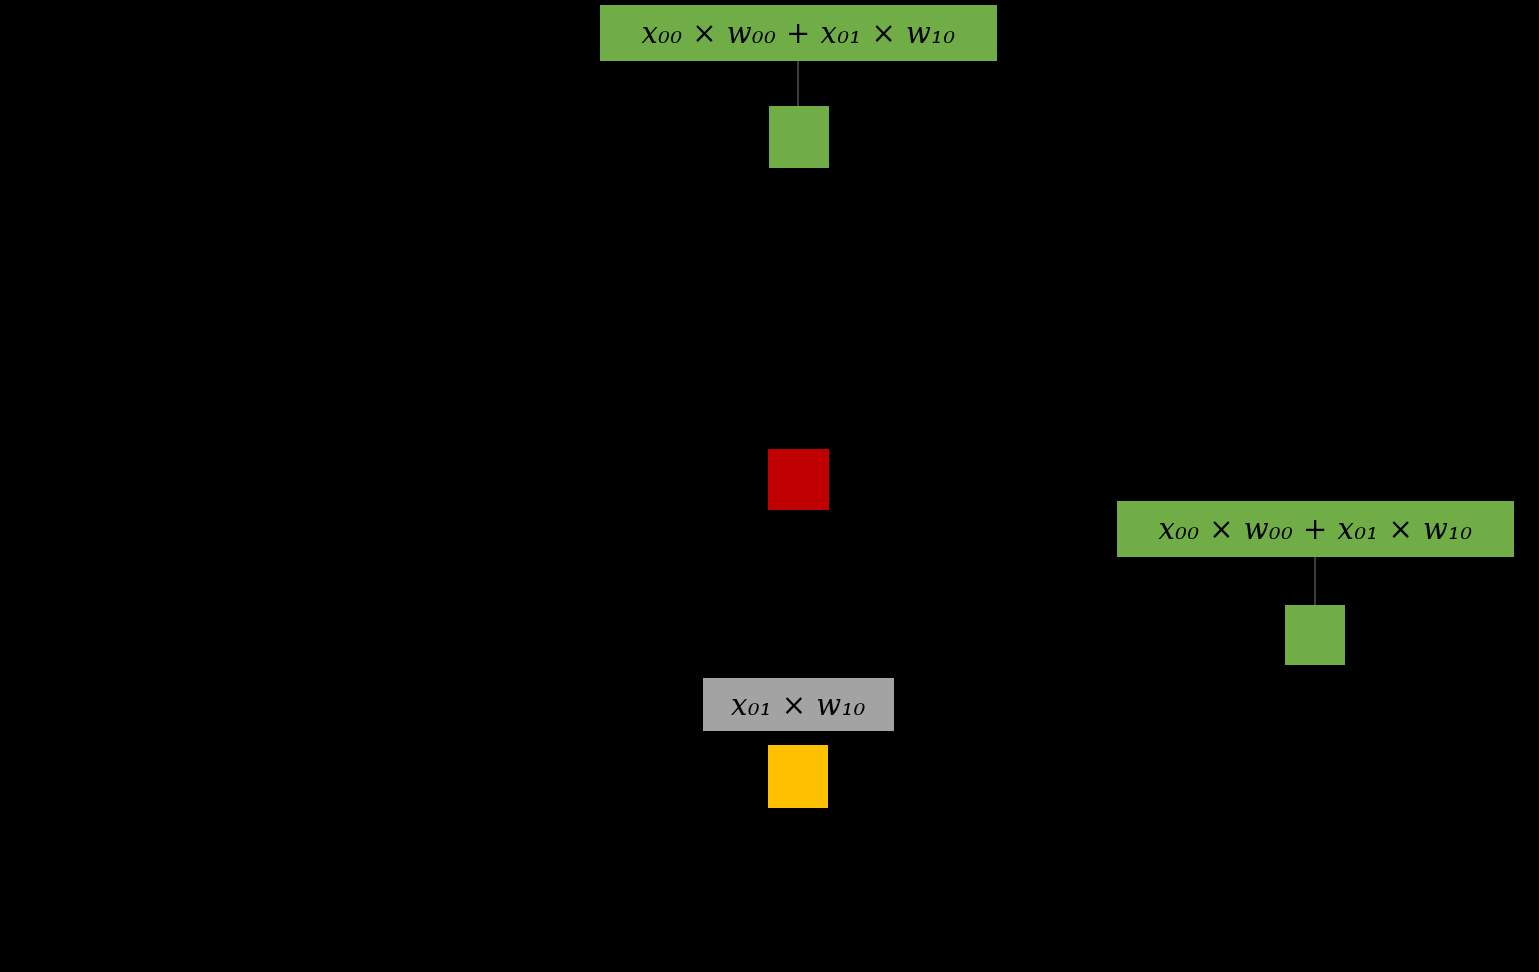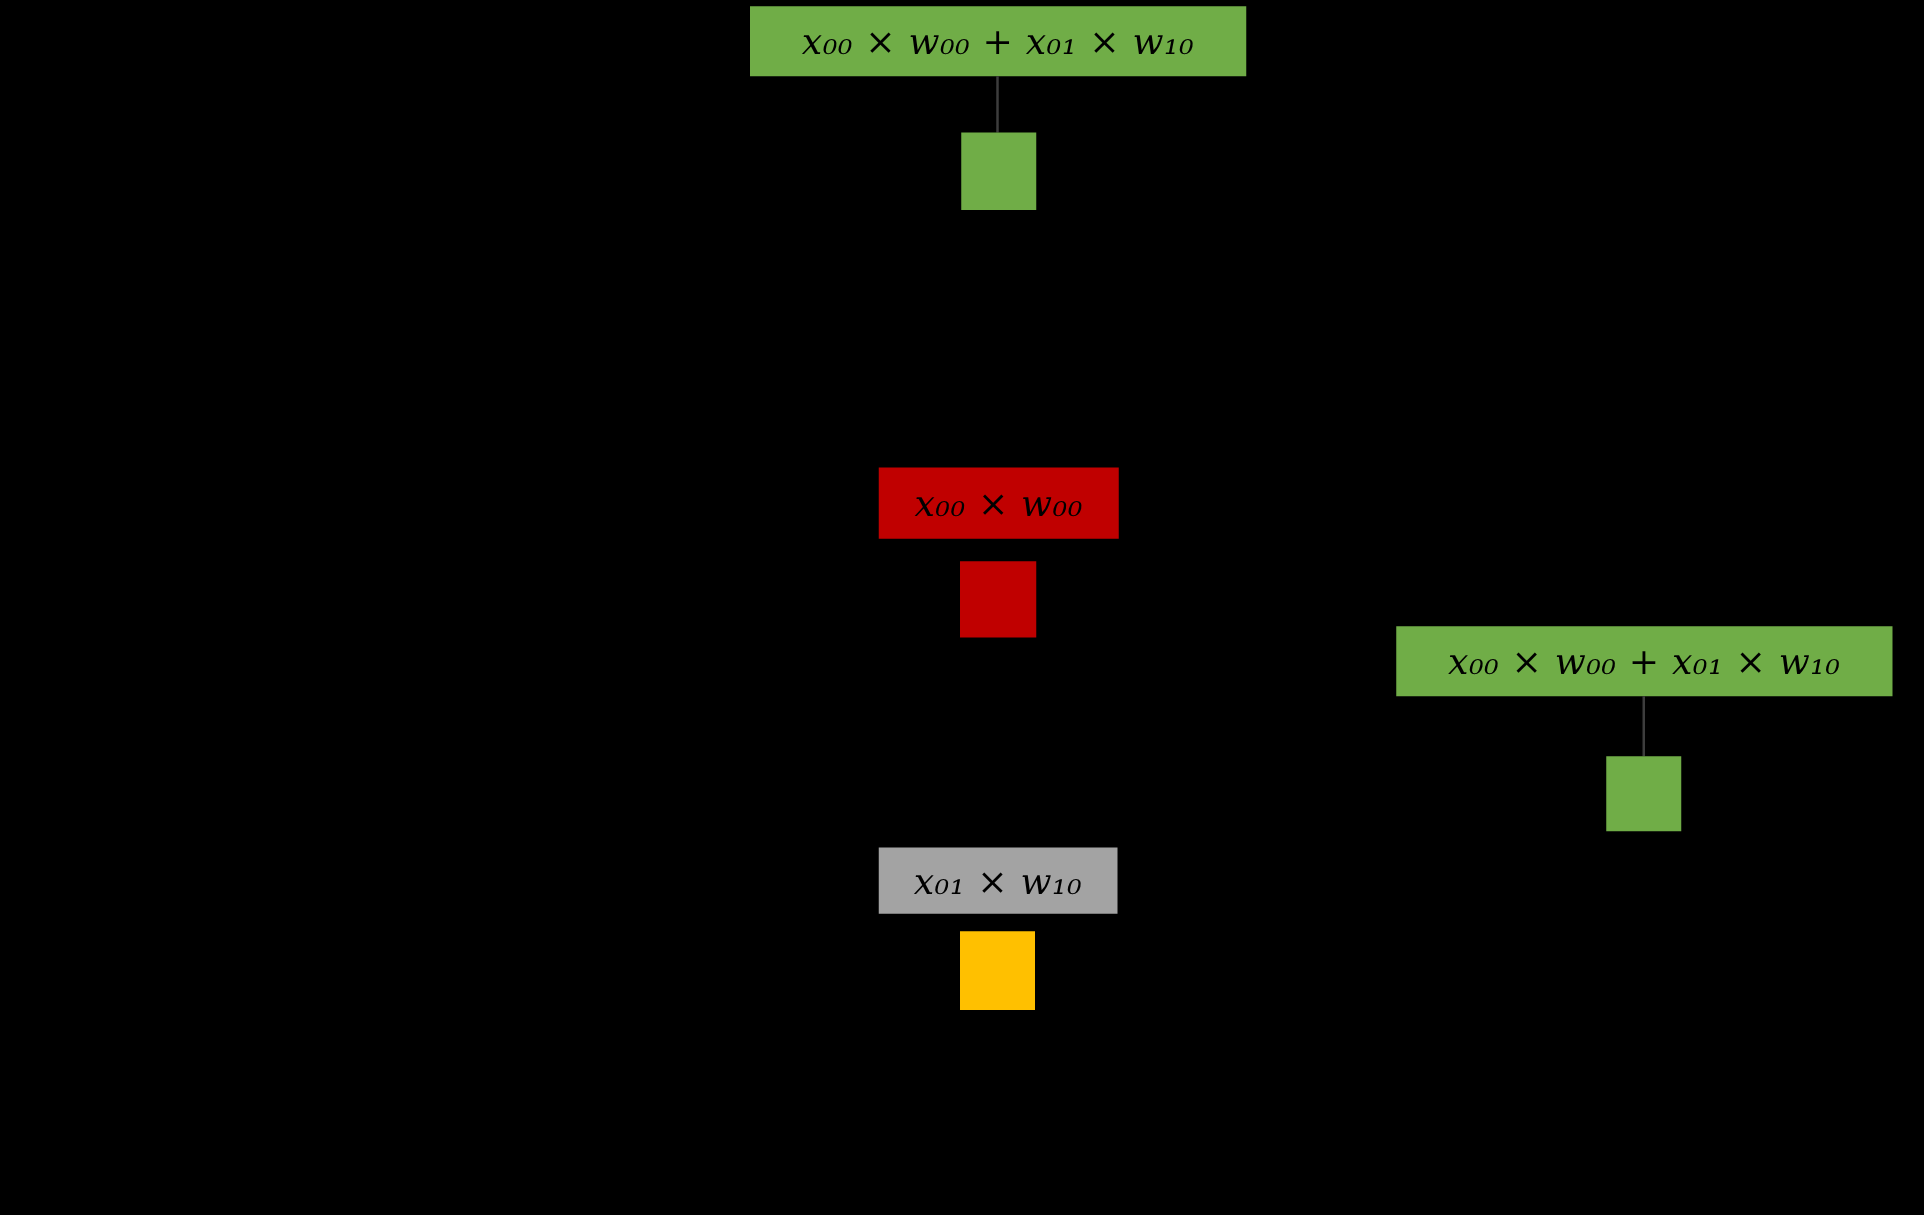--- a/index.html
+++ b/index.html
@@ -38,21 +38,20 @@
 </style>
 </head>
 <body>
 
 <div class="canvas" style="background-color: rgb(0, 0, 0);">
 
   <div class="label" style="left: 600px; top: 5px; width: 397px; height: 56px; background-color: rgb(112, 173, 71);">x₀₀ × w₀₀ + x₀₁ × w₁₀</div>
   <div class="connector" style="left: 797px; top: 61px; height: 45px; background-color: rgb(61, 61, 61);"></div>
   <div class="cell" style="left: 769px; top: 106px; width: 60px; height: 62px; background-color: rgb(112, 173, 71);"></div>
 
-  <div class="label" style="left: 703px; top: 374px; width: 192px; height: 57px; background-color: rgb(192, 0, 0);">x₀₀ × w₀₀</div>
   <div class="cell" style="left: 768px; top: 449px; width: 61px; height: 61px; background-color: rgb(192, 0, 0);"></div>
 
   <div class="label" style="left: 1117px; top: 501px; width: 397px; height: 56px; background-color: rgb(112, 173, 71);">x₀₀ × w₀₀ + x₀₁ × w₁₀</div>
   <div class="connector" style="left: 1314px; top: 557px; height: 48px; background-color: rgb(61, 61, 61);"></div>
   <div class="cell" style="left: 1285px; top: 605px; width: 60px; height: 60px; background-color: rgb(112, 173, 71);"></div>
 
   <div class="label" style="left: 703px; top: 678px; width: 191px; height: 53px; background-color: #a3a3a3;">x₀₁ × w₁₀</div>
   <div class="cell" style="left: 768px; top: 745px; width: 60px; height: 63px; background-color: rgb(255, 192, 0);"></div>
 
 </div>

